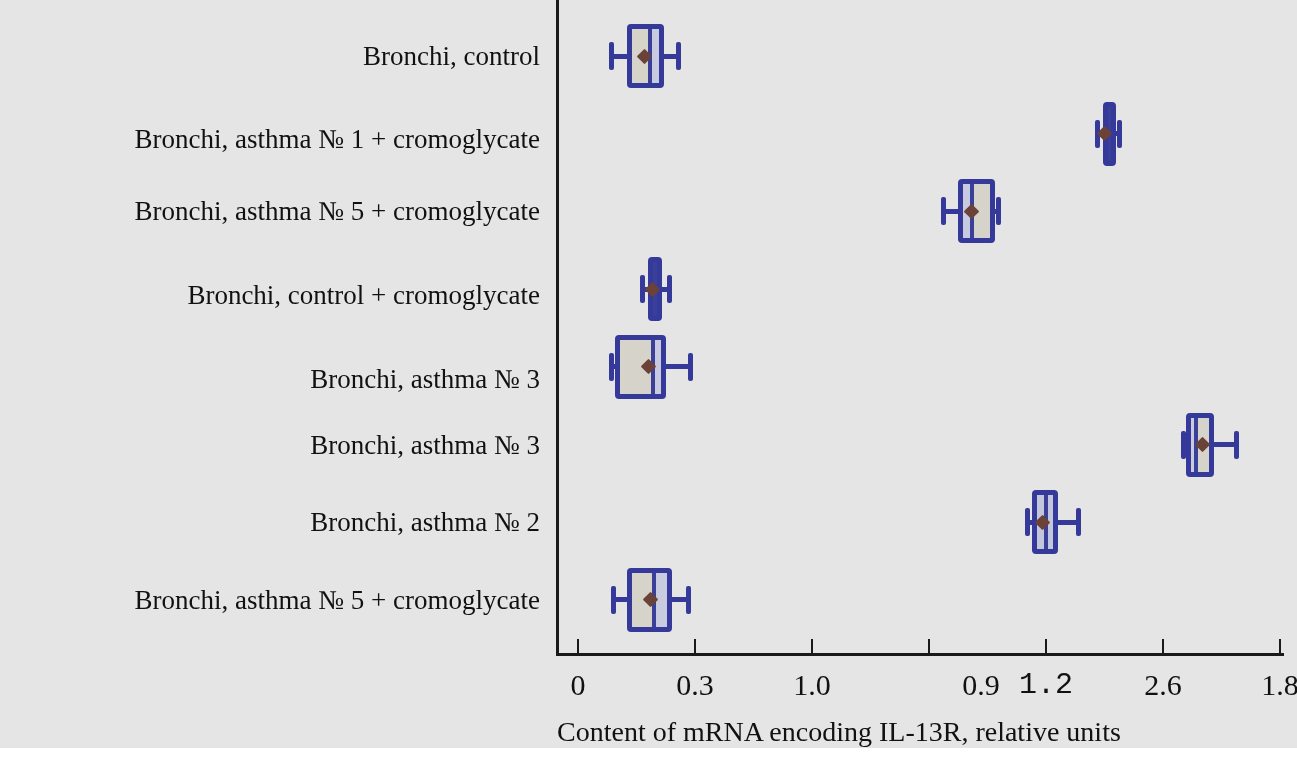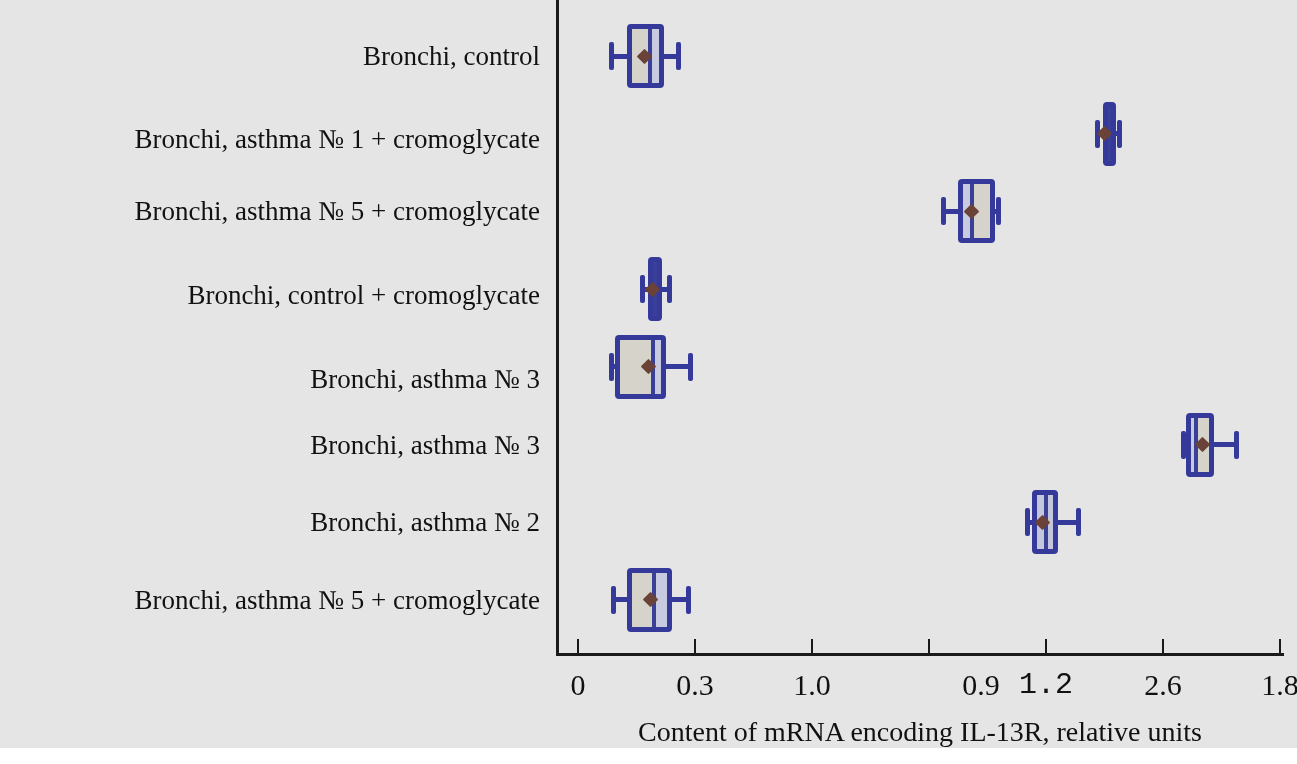--- a/index.html
+++ b/index.html
@@ -30,21 +30,21 @@
     text-align:center;
     font-size:30px;
     line-height:34px;
     color:#111111;
   }
   .x-title{
     position:absolute;
     left:557px;
     width:726px;
     top:716px;
-    text-align:center;
+    text-align:left;
     font-size:28px;
     color:#111111;
     white-space:nowrap;
   }
   .whisker-line{position:absolute;height:5px;}
   .whisker-cap{position:absolute;width:5px;border-radius:2px;}
   .box{position:absolute;box-sizing:border-box;border-radius:4px;overflow:hidden;}
   .fill{position:absolute;top:0;bottom:0;}
   .median-line{position:absolute;top:0;bottom:0;width:4px;}
   .mean-marker{position:absolute;width:11px;height:11px;transform:rotate(45deg);border-radius:1px;}

